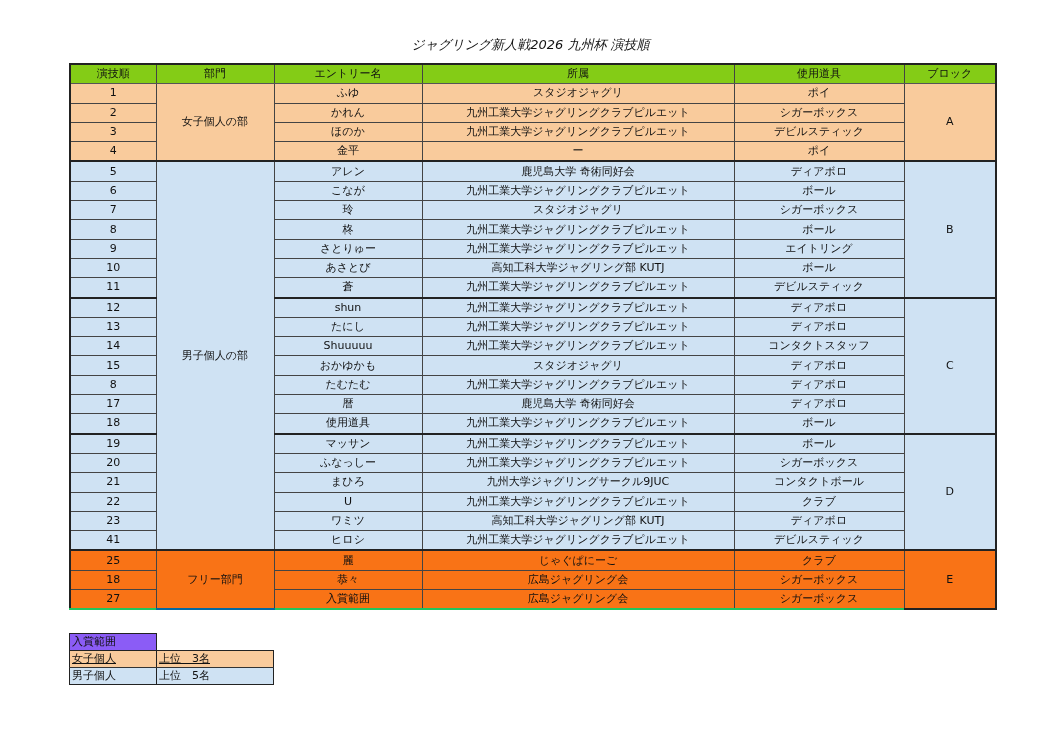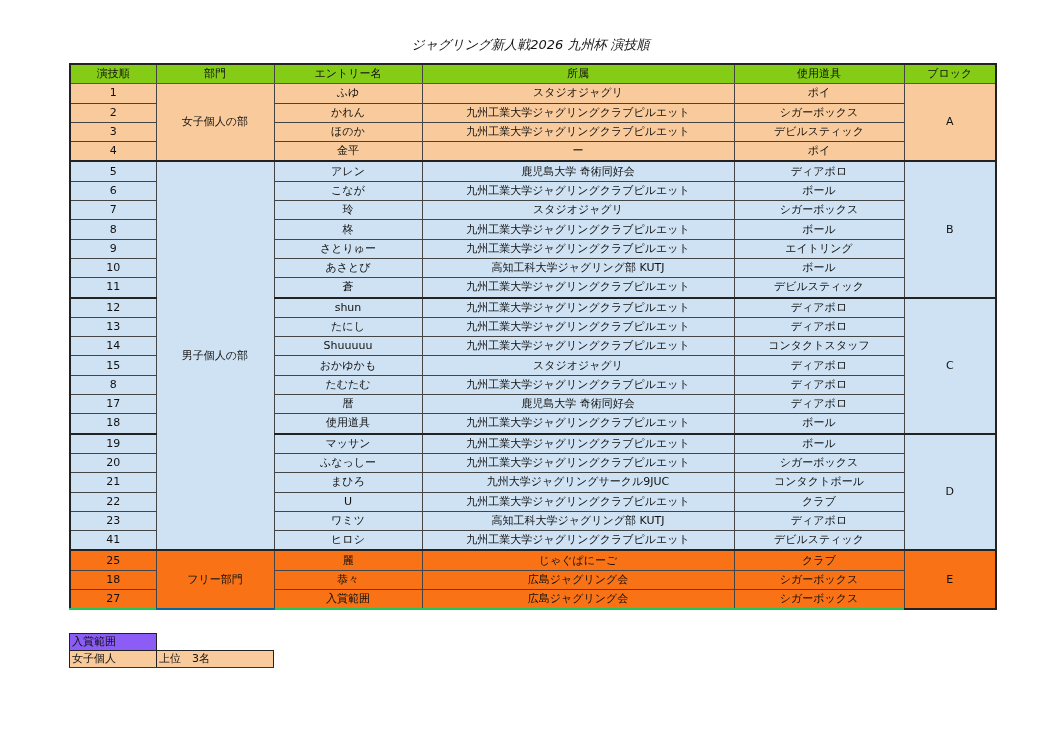--- a/index.html
+++ b/index.html
@@ -15,21 +15,21 @@
   td.c-div { border-right: 2px solid #555; }
   .orange td { background: #f9cb9c; }
   .blue td { background: #cfe2f3; }
   .green td { background: #f97316; }
   table.prize { position: absolute; left: 69px; top: 633px; border-collapse: collapse; font-size: 11px; }
   table.prize td { height: 16px; line-height: 16px; padding: 0 2px; border: 1px solid #333; text-align: left; white-space: nowrap; }
   table.prize td.pl { width: 82px; }
   table.prize td.pv { width: 112px; }
   table.prize tr.ph td.pl { background: #8b5cf6; border: 1.5px solid #222; }
   table.prize tr.ph td.pv { border: none; border-bottom: 1.5px solid #222; }
-  table.prize tr.pw td { background: #f9cb9c; }
+  table.prize tr.pw td { background: #f9cb9c; text-decoration: underline; }
   table.prize tr.pm td { background: #cfe2f3; }
   table.prize tr.pw td, table.prize tr.pm td { border-left: 1.5px solid #222; border-right: 1.5px solid #222; }
   table.prize tr.pm td { border-bottom: 1.5px solid #222; }
 </style>
 </head>
 <body>
 
 <div class="title">ジャグリング新人戦2026 九州杯 演技順</div>
 
 <table class="main">
@@ -233,14 +233,18 @@
 <table class="prize">
   <tbody>
       <tr class="ph">
     <td class="pl">入賞範囲</td>
     <td class="pv"></td>
   </tr>
   <tr class="pw">
     <td class="pl">女子個人</td>
     <td class="pv">上位　3名</td>
   </tr>
+  <tr class="pm">
+    <td class="pl">男子個人</td>
+    <td class="pv">上位　5名</td>
+  </tr>
 </tbody>
   </table>
 
 </body></html>

